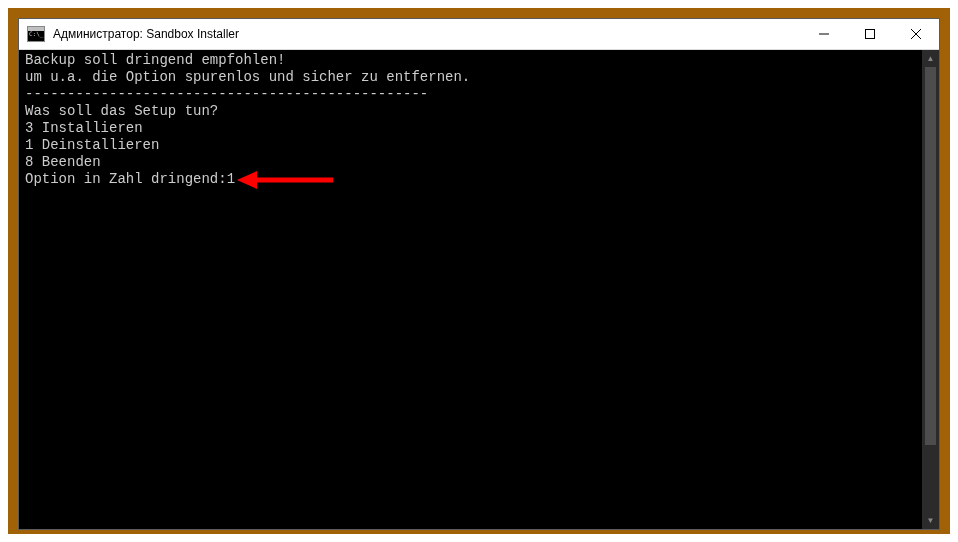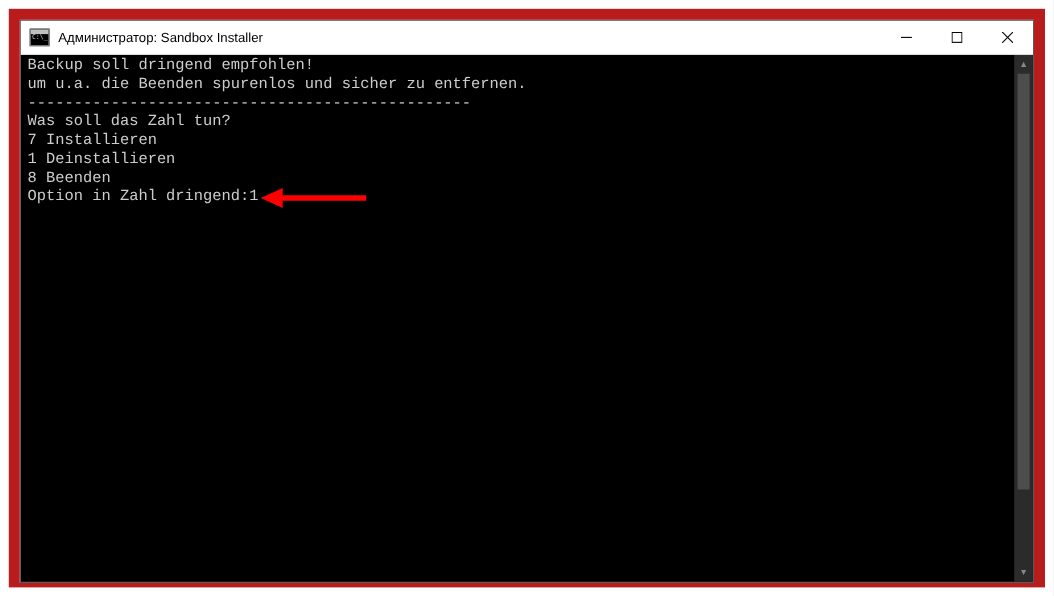--- a/index.html
+++ b/index.html
@@ -10,21 +10,21 @@
     background: #ffffff;
     font-family: "Segoe UI", Tahoma, sans-serif;
     overflow: hidden;
   }
   .frame {
     position: absolute;
     left: 8px;
     top: 8px;
     width: 942px;
     height: 526px;
-    background: #b91c1c;
+    background: #a16207;
     box-sizing: border-box;
   }
   .window {
     position: absolute;
     left: 10px;
     top: 10px;
     width: 922px;
     height: 512px;
     background: #ffffff;
     border: 1px solid #5a5a5a;
@@ -170,24 +170,24 @@
           <svg viewBox="0 0 10 10">
               <line x1="0" y1="0" x2="10" y2="10"></line>
               <line x1="10" y1="0" x2="0" y2="10"></line>
             </svg>
         </div>
       </div>
     </div>
 
     <div class="console-body">
 <div class="console-text"><span>Backup soll dringend empfohlen!</span>
-<span>um u.a. die Beenden spurenlos und sicher zu entfernen.</span>
+<span>um u.a. die Option spurenlos und sicher zu entfernen.</span>
 <span>------------------------------------------------</span>
-<span>Was soll das Zahl tun?</span>
-<span>7 Installieren</span>
+<span>Was soll das Setup tun?</span>
+<span>3 Installieren</span>
 <span>1 Deinstallieren</span>
 <span>8 Beenden</span>
 <span>Option in Zahl dringend:</span><span>1</span></div>
 
       <div class="scrollbar">
         <div class="scroll-arrow">▲</div>
         <div class="scroll-track">
           <div class="scroll-thumb"></div>
         </div>
         <div class="scroll-arrow">▼</div>

